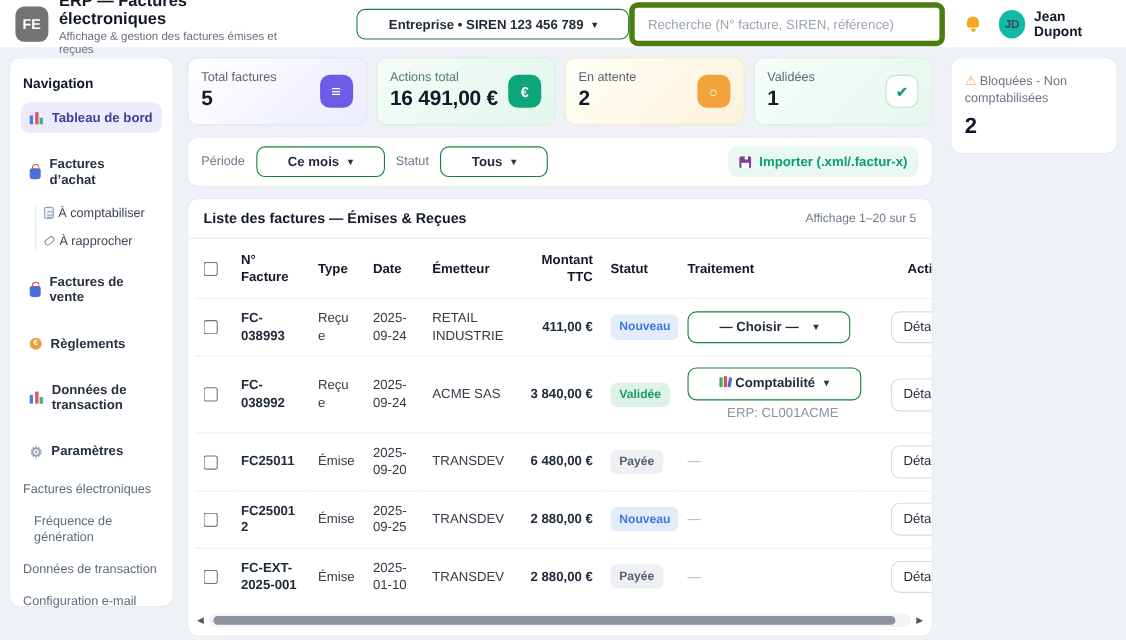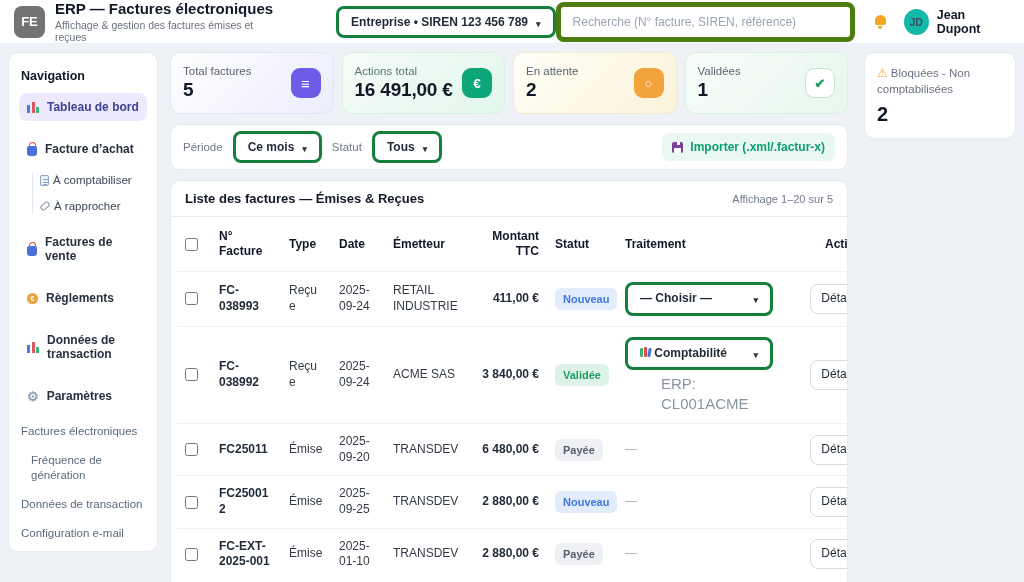--- a/index.html
+++ b/index.html
@@ -6,22 +6,22 @@
     background:#eef1f6;font-family:"Liberation Sans",sans-serif;color:#1f2937;}
   *{box-sizing:border-box;}
 
   
   .hdr{height:44px;background:#fff;border-bottom:1px solid #eef0f4;display:flex;align-items:center;padding:0 14px;}
   .logo{width:32px;height:32px;border-radius:8px;background:#737373;color:#fff;font-weight:700;font-size:13px;
     display:flex;align-items:center;justify-content:center;}
   .ttl{margin-left:10px;}
   .t1{font-size:15px;font-weight:700;color:#111827;line-height:1.15;}
   .t2{font-size:10.5px;color:#6b7280;margin-top:1px;}
-  .fsel{display:inline-flex;align-items:flex-end;gap:8px;background:#fff;border:3px solid #15803d;border-radius:8px;
-    padding:6px 12px;font-size:12px;font-weight:600;color:#1f2937;cursor:pointer;white-space:nowrap;}
+  .fsel{display:inline-flex;align-items:center;gap:8px;background:#fff;border:1px solid #15803d;border-radius:8px;
+    padding:6px 28px;font-size:12px;font-weight:600;color:#1f2937;cursor:pointer;white-space:nowrap;}
   .chev{font-size:9px;color:#333;}
   .hsel{margin-left:56px;}
   .sp{flex:1;}
   .search{width:308px;border:5px solid #4d7c0f;border-radius:8px;padding:8px 12px;font-size:12px;color:#1f2937;
     font-family:"Liberation Sans",sans-serif;outline:none;}
   .search::placeholder{color:#9aa4b2;}
   .bell{margin-left:20px;display:flex;flex-direction:column;align-items:center;cursor:pointer;}
   .bcup{width:11px;height:10px;background:#f5a623;border-radius:6px 6px 2px 2px;display:block;}
   .bdot{width:4px;height:3px;background:#f5a623;border-radius:0 0 3px 3px;display:block;margin-top:1px;}
   .av{margin-left:18px;width:26px;height:26px;border-radius:50%;background:#14b8a6;color:#3b4a63;font-size:10.5px;
@@ -114,21 +114,21 @@
   .bdg{display:inline-block;padding:4px 8px;border-radius:6px;font-size:11px;font-weight:600;white-space:nowrap;}
   .b-new{background:#e3ecfb;color:#3f78e0;}
   .b-valid{background:#def3e7;color:#1d9e63;}
   .b-paid{background:#eef0f3;color:#55606e;}
   .fsel.wide{min-width:148px;justify-content:space-between;font-weight:600;}
   .i-books{display:inline-flex;align-items:flex-end;gap:1px;height:10px;}
   .i-books i{width:3px;height:9px;border-radius:1px;display:block;}
   .i-books i:nth-child(1){background:#3fae68;}
   .i-books i:nth-child(2){background:#d8504a;height:10px;}
   .i-books i:nth-child(3){background:#4a6fd8;transform:rotate(10deg);}
-  .erp{font-size:15px;color:#8b94a3;margin-top:4px;padding-left:36px;}
+  .erp{font-size:12px;color:#8b94a3;margin-top:4px;padding-left:36px;}
   .dash{color:#aab2bd;}
   .btn{display:inline-block;background:#fff;border:1px solid #d6dae1;border-radius:8px;padding:6px 10px;
     font-size:12px;color:#1f2937;cursor:pointer;white-space:nowrap;}
   .hscroll{display:flex;align-items:center;gap:5px;margin:8px 8px 8px;}
   .harr{font-size:8px;color:#555;line-height:1;cursor:pointer;}
   .track{flex:1;height:12px;background:#f2f3f5;border-radius:7px;position:relative;cursor:pointer;}
   .thumb{position:absolute;left:4px;right:14px;top:2px;height:8px;background:#8d929b;border-radius:5px;cursor:grab;}
 </style>
 </head>
 <body>
@@ -158,21 +158,21 @@
   <div class="side card">
     <div class="nav-title">Navigation</div>
 
     <div class="sitem active">
       <span class="i-bars"></span>
       <span>Tableau de bord</span>
     </div>
 
     <div class="sitem gap-top">
       <span class="i-bag"></span>
-      <span>Facture d’achat</span>
+      <span>Factures d’achat</span>
     </div>
     <div class="subwrap">
       <div class="subitem"><span class="i-clip"></span><span>À comptabiliser</span></div>
       <div class="subitem"><span class="i-link"></span><span>À rapprocher</span></div>
     </div>
 
     <div class="sitem gap-top">
       <span class="i-bag"></span>
       <span>Factures de vente</span>
     </div>

